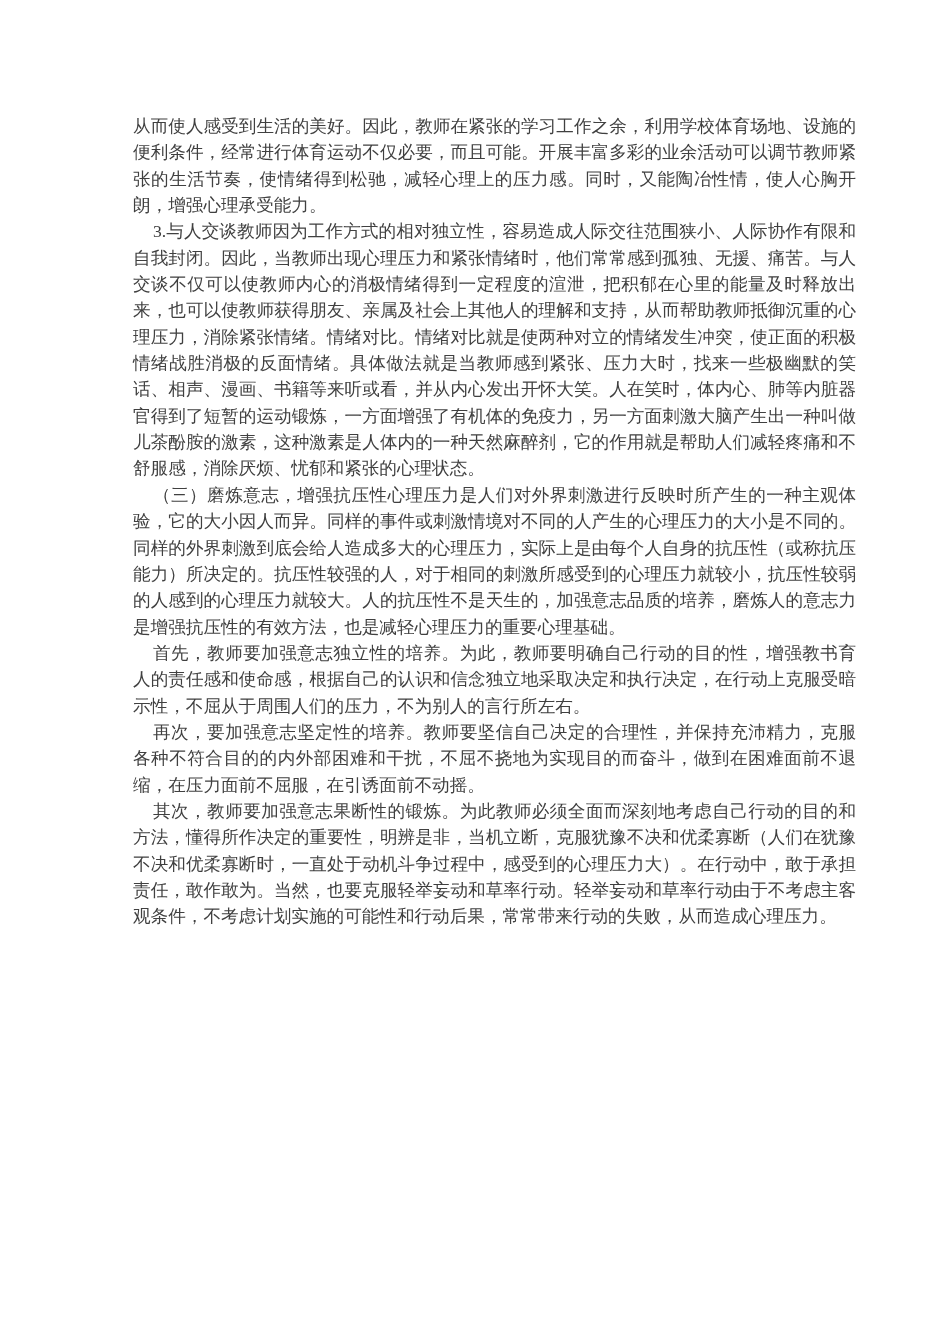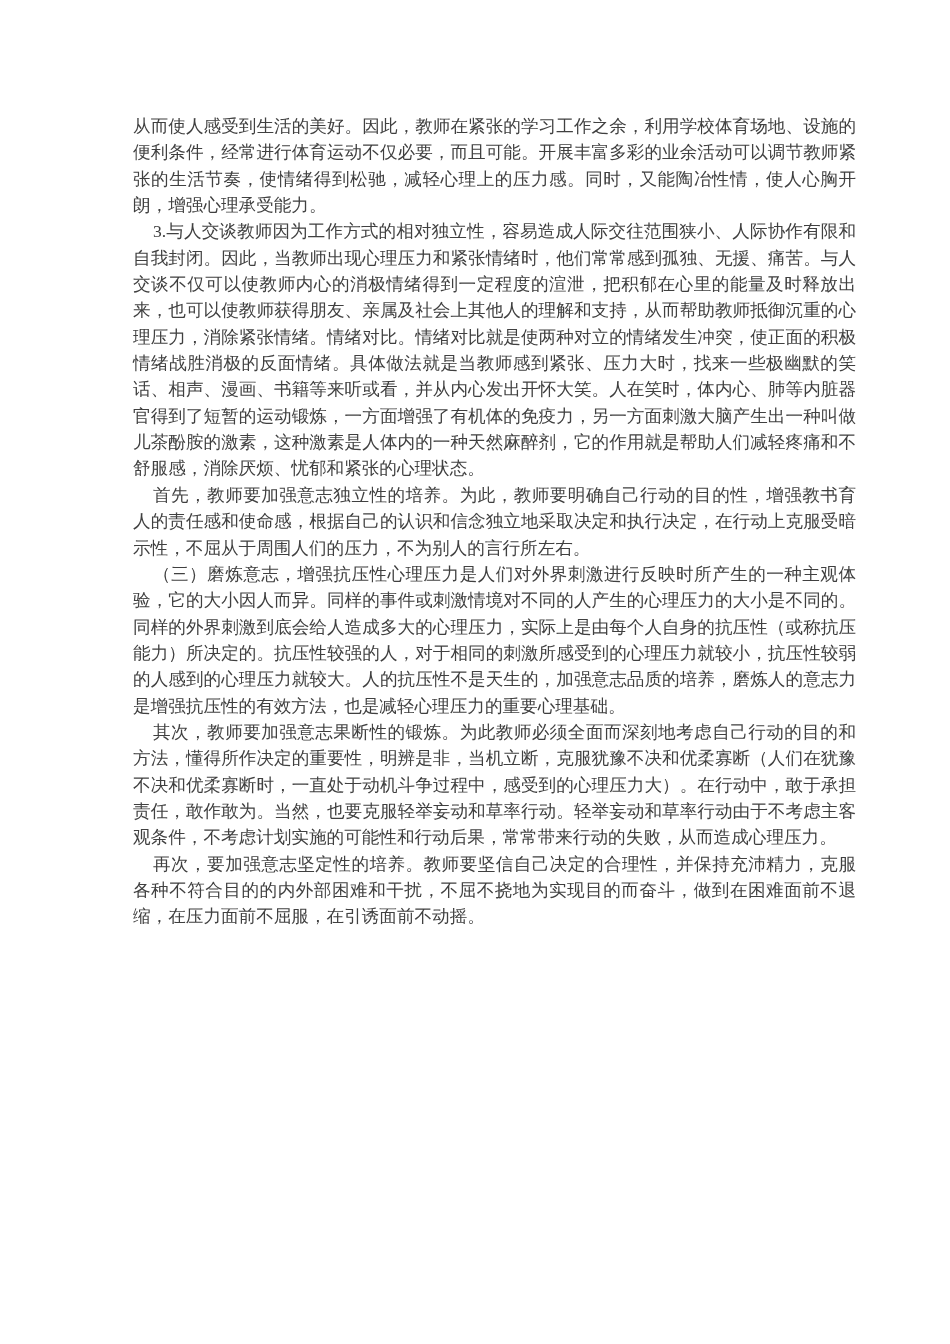--- a/index.html
+++ b/index.html
@@ -41,18 +41,18 @@
     text-indent: 20px;
   }
 </style>
 </head>
 <body>
 
 <div class="doc-page">
   <div class="text-block">
     <p>从而使人感受到生活的美好。因此，教师在紧张的学习工作之余，利用学校体育场地、设施的便利条件，经常进行体育运动不仅必要，而且可能。开展丰富多彩的业余活动可以调节教师紧张的生活节奏，使情绪得到松驰，减轻心理上的压力感。同时，又能陶冶性情，使人心胸开朗，增强心理承受能力。</p>
     <p class="indent">3.与人交谈教师因为工作方式的相对独立性，容易造成人际交往范围狭小、人际协作有限和自我封闭。因此，当教师出现心理压力和紧张情绪时，他们常常感到孤独、无援、痛苦。与人交谈不仅可以使教师内心的消极情绪得到一定程度的渲泄，把积郁在心里的能量及时释放出来，也可以使教师获得朋友、亲属及社会上其他人的理解和支持，从而帮助教师抵御沉重的心理压力，消除紧张情绪。情绪对比。情绪对比就是使两种对立的情绪发生冲突，使正面的积极情绪战胜消极的反面情绪。具体做法就是当教师感到紧张、压力大时，找来一些极幽默的笑话、相声、漫画、书籍等来听或看，并从内心发出开怀大笑。人在笑时，体内心、肺等内脏器官得到了短暂的运动锻炼，一方面增强了有机体的免疫力，另一方面刺激大脑产生出一种叫做儿茶酚胺的激素，这种激素是人体内的一种天然麻醉剂，它的作用就是帮助人们减轻疼痛和不舒服感，消除厌烦、忧郁和紧张的心理状态。</p>
+    <p class="indent">（三）磨炼意志，增强抗压性心理压力是人们对外界刺激进行反映时所产生的一种主观体验，它的大小因人而异。同样的事件或刺激情境对不同的人产生的心理压力的大小是不同的。同样的外界刺激到底会给人造成多大的心理压力，实际上是由每个人自身的抗压性（或称抗压能力）所决定的。抗压性较强的人，对于相同的刺激所感受到的心理压力就较小，抗压性较弱的人感到的心理压力就较大。人的抗压性不是天生的，加强意志品质的培养，磨炼人的意志力是增强抗压性的有效方法，也是减轻心理压力的重要心理基础。</p>
     <p class="indent">首先，教师要加强意志独立性的培养。为此，教师要明确自己行动的目的性，增强教书育人的责任感和使命感，根据自己的认识和信念独立地采取决定和执行决定，在行动上克服受暗示性，不屈从于周围人们的压力，不为别人的言行所左右。</p>
-    <p class="indent">（三）磨炼意志，增强抗压性心理压力是人们对外界刺激进行反映时所产生的一种主观体验，它的大小因人而异。同样的事件或刺激情境对不同的人产生的心理压力的大小是不同的。同样的外界刺激到底会给人造成多大的心理压力，实际上是由每个人自身的抗压性（或称抗压能力）所决定的。抗压性较强的人，对于相同的刺激所感受到的心理压力就较小，抗压性较弱的人感到的心理压力就较大。人的抗压性不是天生的，加强意志品质的培养，磨炼人的意志力是增强抗压性的有效方法，也是减轻心理压力的重要心理基础。</p>
+    <p class="indent">再次，要加强意志坚定性的培养。教师要坚信自己决定的合理性，并保持充沛精力，克服各种不符合目的的内外部困难和干扰，不屈不挠地为实现目的而奋斗，做到在困难面前不退缩，在压力面前不屈服，在引诱面前不动摇。</p>
     <p class="indent">其次，教师要加强意志果断性的锻炼。为此教师必须全面而深刻地考虑自己行动的目的和方法，懂得所作决定的重要性，明辨是非，当机立断，克服犹豫不决和优柔寡断（人们在犹豫不决和优柔寡断时，一直处于动机斗争过程中，感受到的心理压力大）。在行动中，敢于承担责任，敢作敢为。当然，也要克服轻举妄动和草率行动。轻举妄动和草率行动由于不考虑主客观条件，不考虑计划实施的可能性和行动后果，常常带来行动的失败，从而造成心理压力。</p>
-    <p class="indent">再次，要加强意志坚定性的培养。教师要坚信自己决定的合理性，并保持充沛精力，克服各种不符合目的的内外部困难和干扰，不屈不挠地为实现目的而奋斗，做到在困难面前不退缩，在压力面前不屈服，在引诱面前不动摇。</p>
   </div>
 </div>
 
 </body></html>

